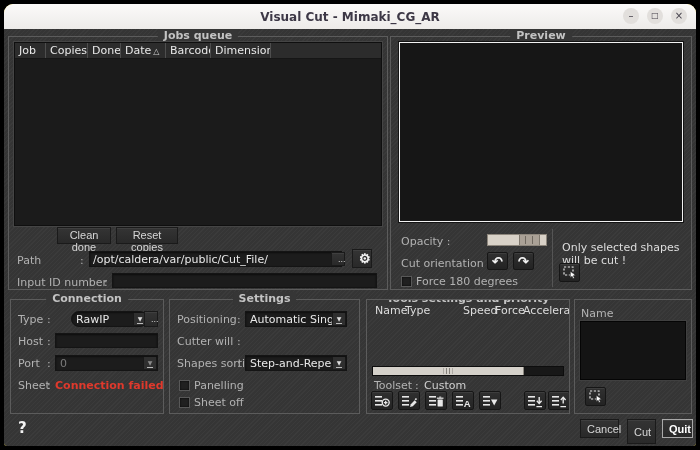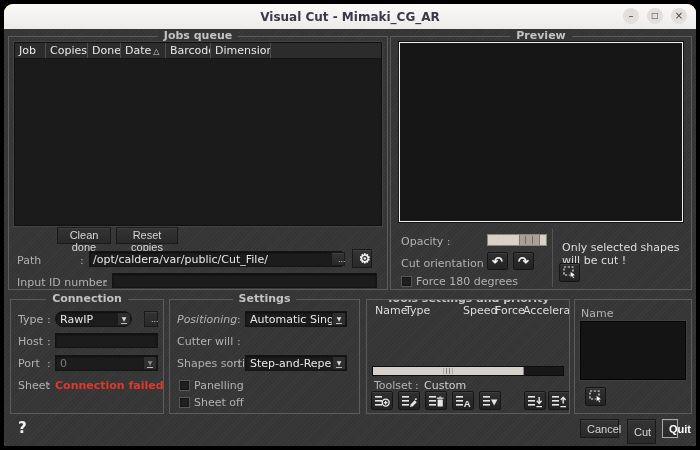--- a/index.html
+++ b/index.html
@@ -138,21 +138,21 @@
           </svg>
         </span>
       </button>
     </div>
 
     <div class="group" style="left:6px;top:270px;width:152px;height:113px;">
       <span class="gtitle">Connection</span>
 
       <span class="lbl abs" style="left:7px;top:13px;">Type</span>
       <span class="lbl abs" style="left:36px;top:13px;">:</span>
-      <div class="combo" style="left:44px;top:11px;width:77px;border-radius:8px;">
+      <div class="combo" style="left:60px;top:11px;width:77px;border-radius:8px;">
         <span>RawIP</span>
         <span class="arrow">
             <span class="tri">▼</span>
             <span class="bar"></span>
           </span>
       </div>
       <button class="btn" style="left:133px;top:11px;width:14px;height:16px;font-size:9px;line-height:8px;">...</button>
 
       <span class="lbl abs" style="left:7px;top:35px;">Host</span>
       <span class="lbl abs" style="left:36px;top:35px;">:</span>
@@ -169,21 +169,21 @@
       </div>
 
       <span class="lbl abs" style="left:7px;top:79px;">Sheet</span>
       <span class="lbl abs" style="left:36px;top:79px;">:</span>
       <span class="status-err abs" style="left:44px;top:79px;">Connection failed</span>
     </div>
 
     <div class="group" style="left:165px;top:270px;width:189px;height:113px;">
       <span class="gtitle">Settings</span>
 
-      <span class="lbl abs" style="left:7px;top:13px;font-style:italic;">Positioning</span>
+      <span class="lbl abs" style="left:7px;top:13px;">Positioning</span>
       <span class="lbl abs" style="left:67px;top:13px;">:</span>
       <div class="combo" style="left:75px;top:11px;width:102px;">
         <span>Automatic Single</span>
         <span class="arrow">
             <span class="tri">▼</span>
             <span class="bar"></span>
           </span>
       </div>
 
       <span class="lbl abs" style="left:7px;top:35px;">Cutter will</span>
@@ -329,16 +329,16 @@
             <rect x="1" y="1" width="9" height="8" fill="none" stroke="#e8e8e8" stroke-width="1.2" stroke-dasharray="2.2 1.6"></rect>
             <path d="M7.3 5.2 L7.3 12 L9 10.2 L10 12.7 L11.4 12 L10.4 9.7 L12.8 9.4 Z" fill="#fff" stroke="#1a1a1a" stroke-width="0.6"></path>
           </svg>
         </span>
       </button>
     </div>
 
     <span class="help" style="left:14px;top:390px;">?</span>
     <button class="btn" style="left:576px;top:390px;width:39px;height:19px;">Cancel</button>
     <button class="btn" style="left:623px;top:390px;width:29px;height:25px;">Cut</button>
-    <button class="btn default" style="left:658px;top:390px;width:16px;height:19px;">Quit</button>
+    <button class="btn default" style="left:658px;top:390px;width:31px;height:19px;">Quit</button>
 
   </div>
 </div>
 
 </body></html>

